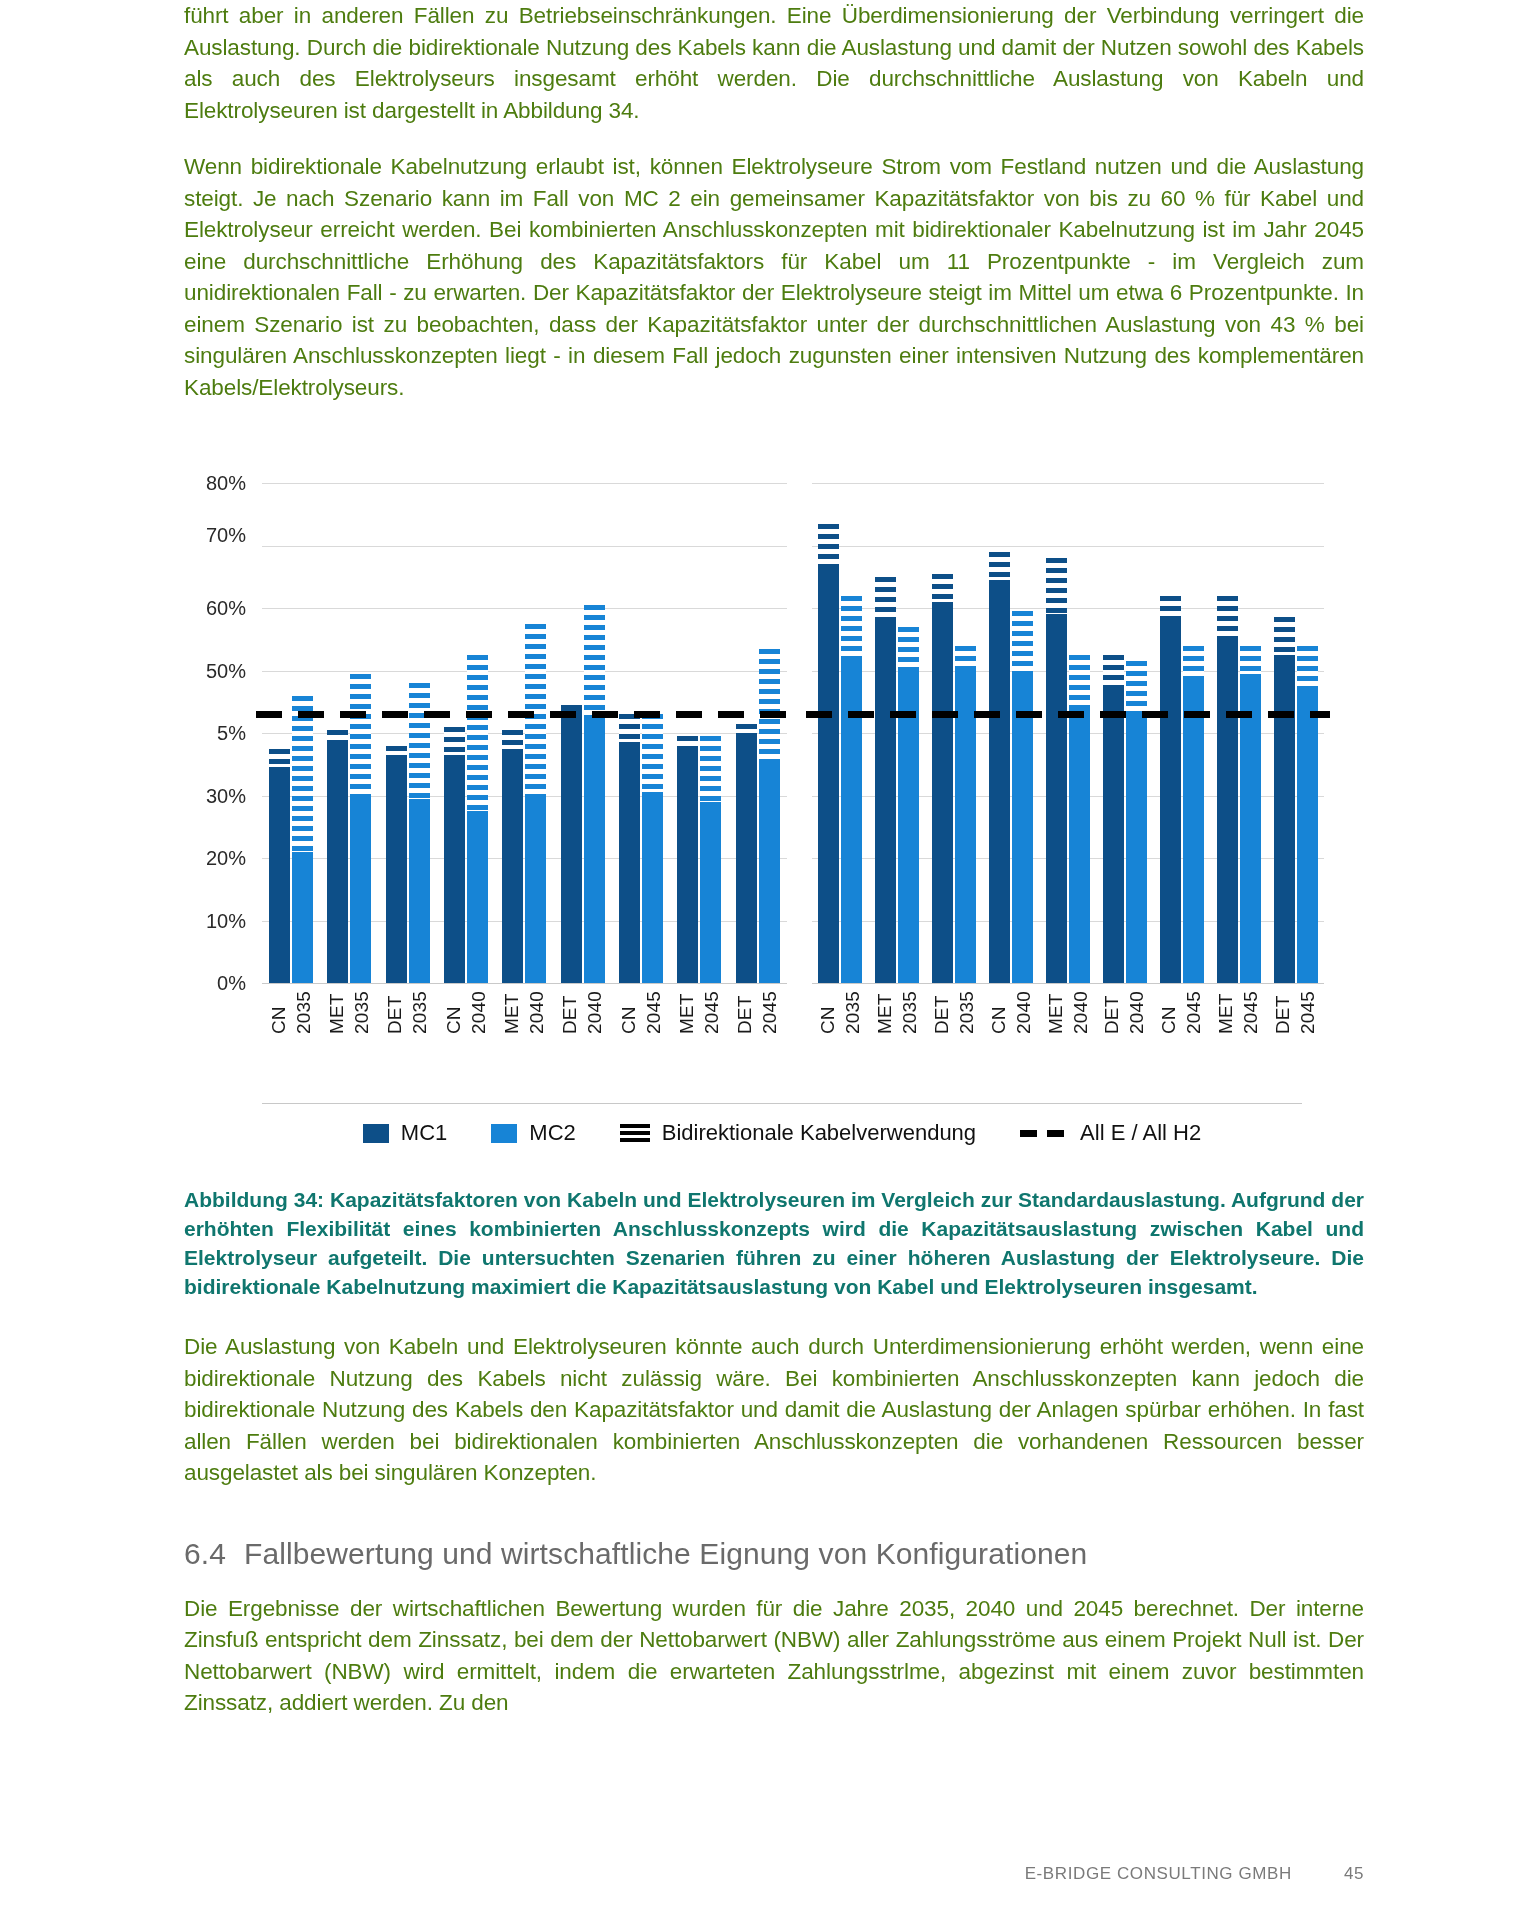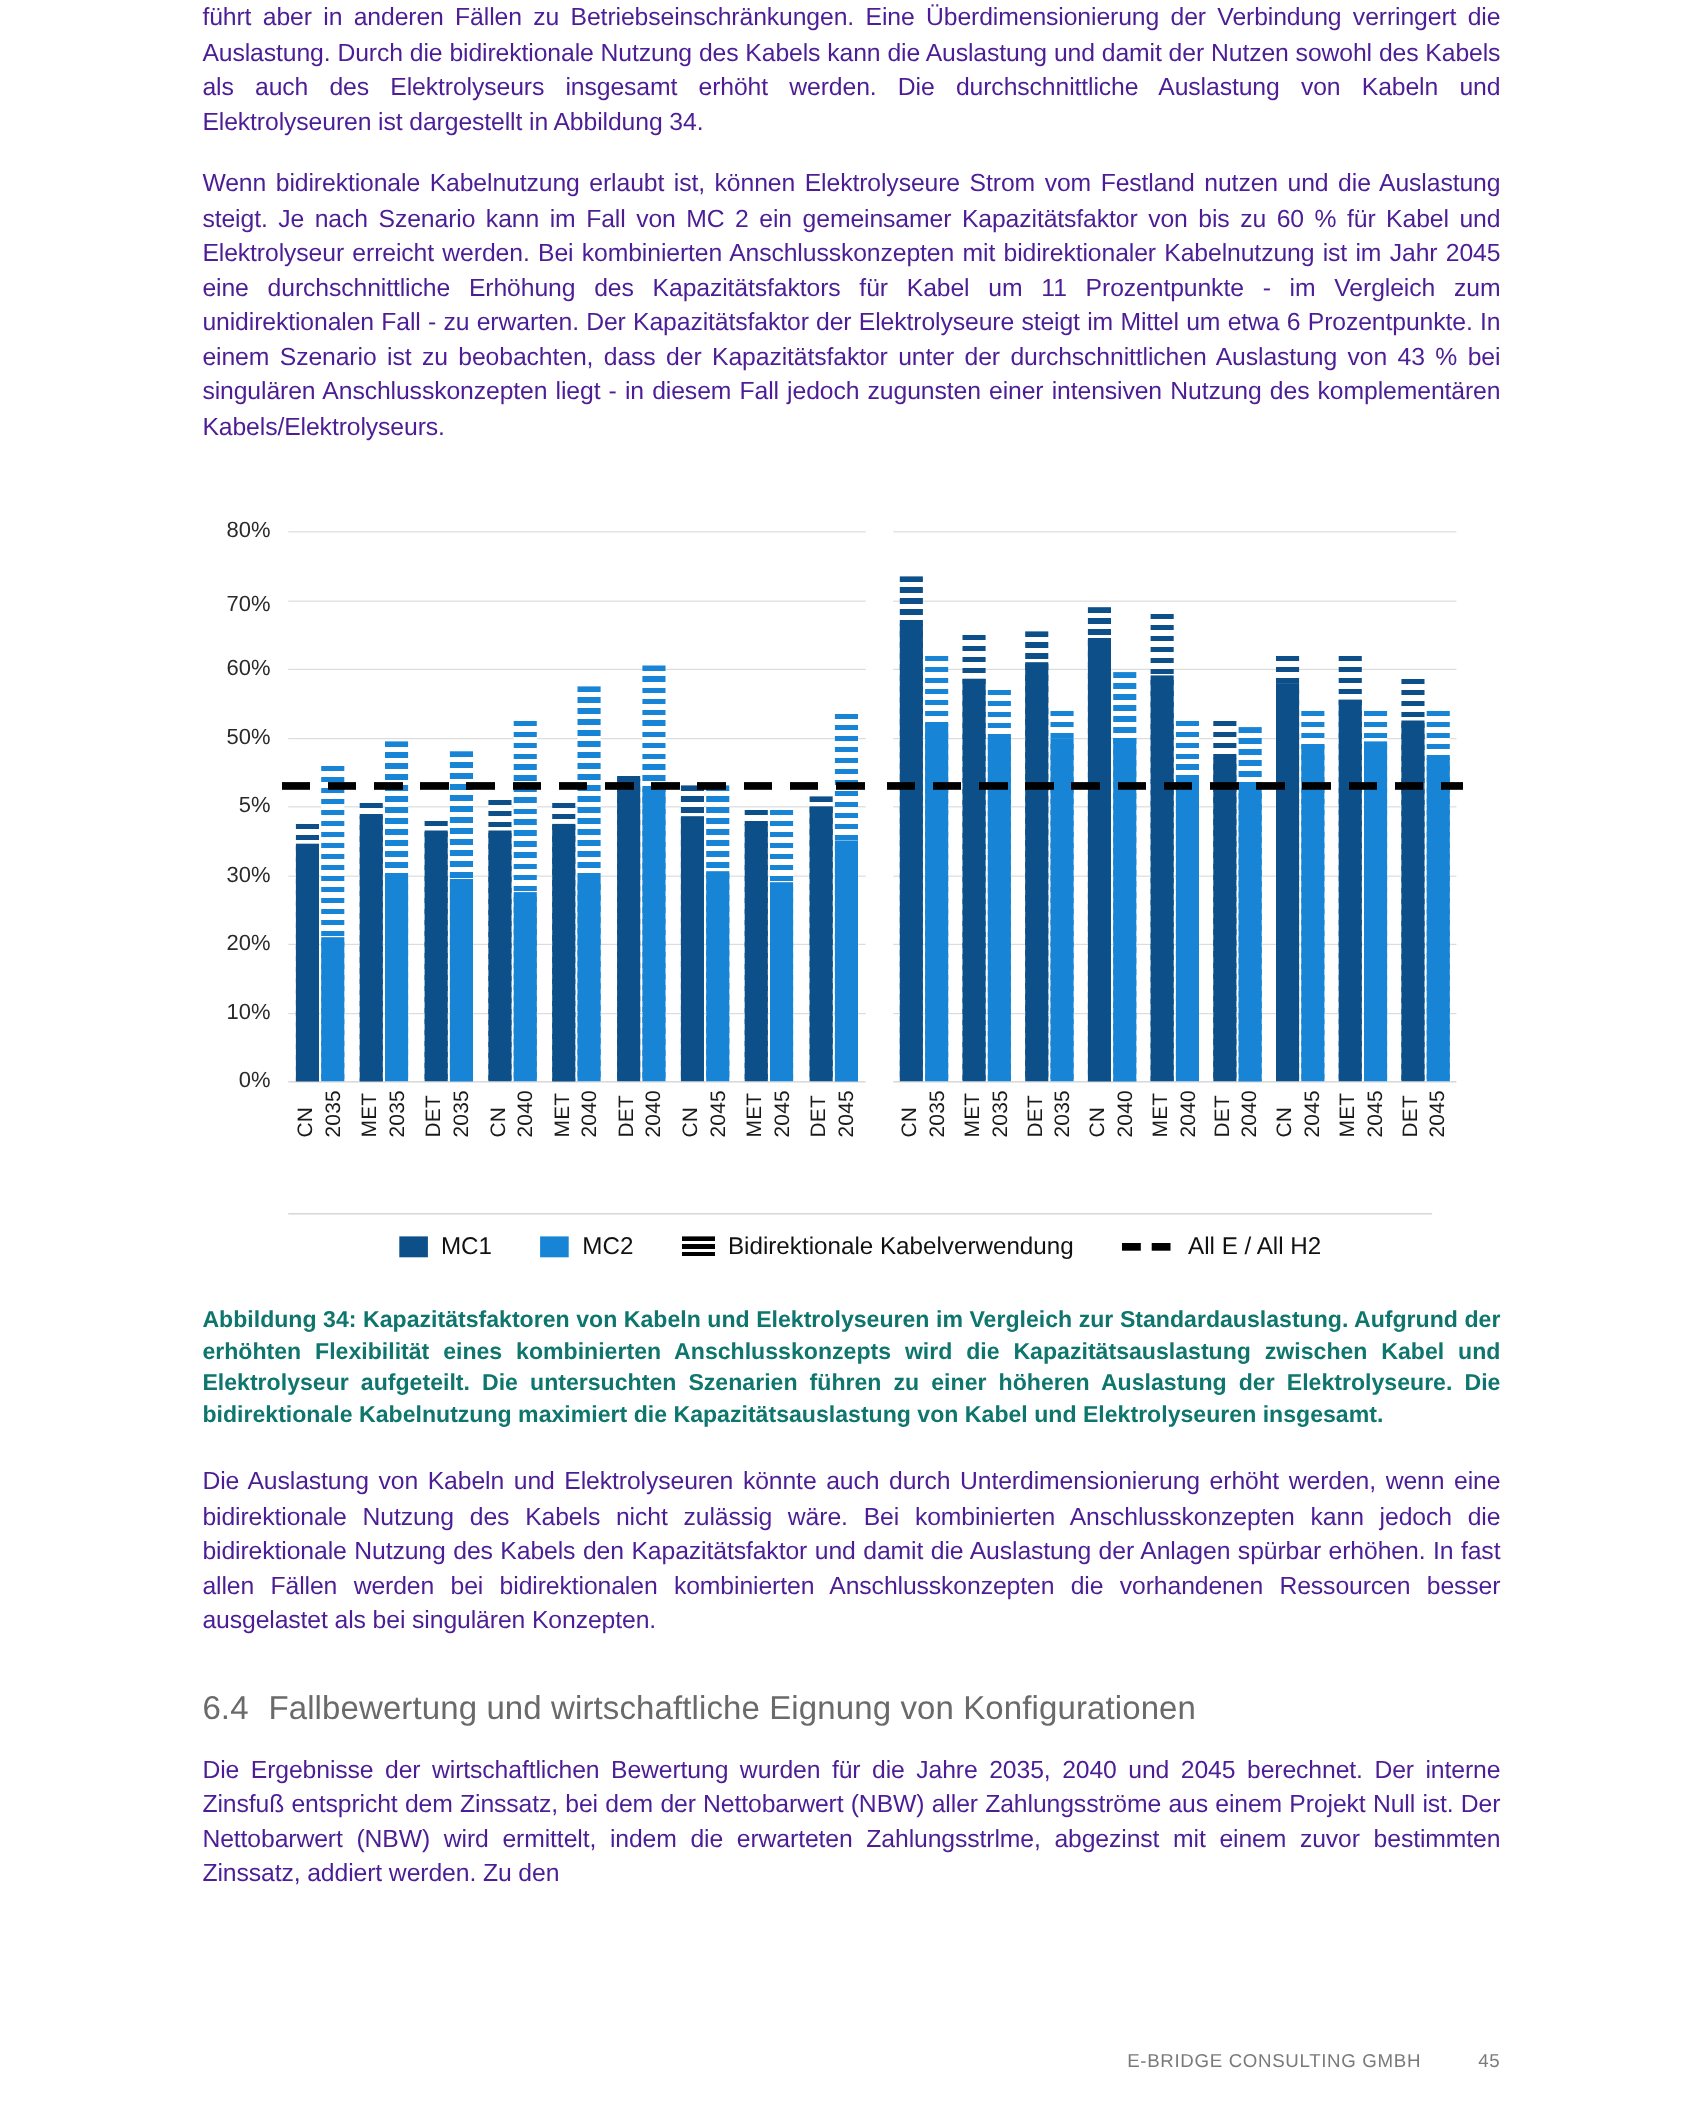--- a/index.html
+++ b/index.html
@@ -19,21 +19,21 @@
     top: 0;
     width: 1180px;
     height: 1920px;
   }
   p.body-text {
     font-size: 22.5px;
     line-height: 31.5px;
     text-align: justify;
     margin: 0 0 25px 0;
     letter-spacing: -0.1px;
-    color: #4c1d95;
+    color: #4d7c0f;
   }
   p.body-text:last-child { margin-bottom: 0; }
 
   
   .figure {
     position: relative;
     width: 1180px;
     height: 740px;
     margin-top: 28px;
   }
@@ -243,21 +243,21 @@
     <div class="plot-wrap">
 
       <div class="yaxis" id="yaxis">
           <div class="ytick" style="top: 500px;">0%</div>
           <div class="ytick" style="top: 437.5px;">10%</div>
           <div class="ytick" style="top: 375px;">20%</div>
           <div class="ytick" style="top: 312.5px;">30%</div>
           <div class="ytick" style="top: 250px;">5%</div>
           <div class="ytick" style="top: 187.5px;">50%</div>
           <div class="ytick" style="top: 125px;">60%</div>
-          <div class="ytick" style="top: 67px;">70%</div>
+          <div class="ytick" style="top: 52px;">70%</div>
           <div class="ytick" style="top: 0px;">80%</div>
         </div>
 
       <div class="panel left">
         <div class="grid" id="grid-0">
             <div class="gridline zero" style="top: 500px;"></div>
             <div class="gridline" style="top: 437.5px;"></div>
             <div class="gridline" style="top: 375px;"></div>
             <div class="gridline" style="top: 312.5px;"></div>
             <div class="gridline" style="top: 250px;"></div>

